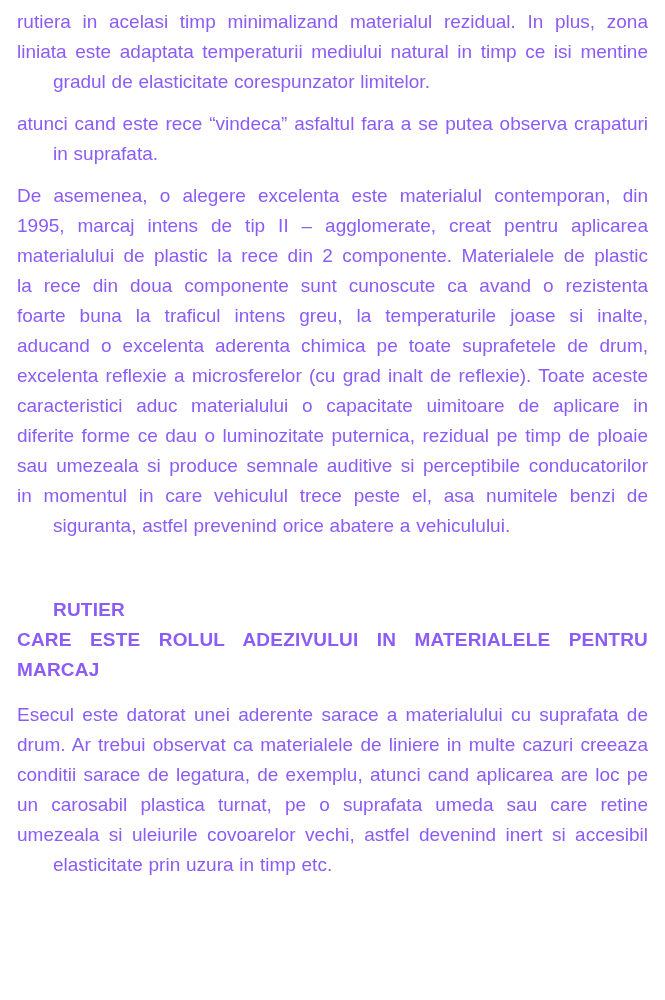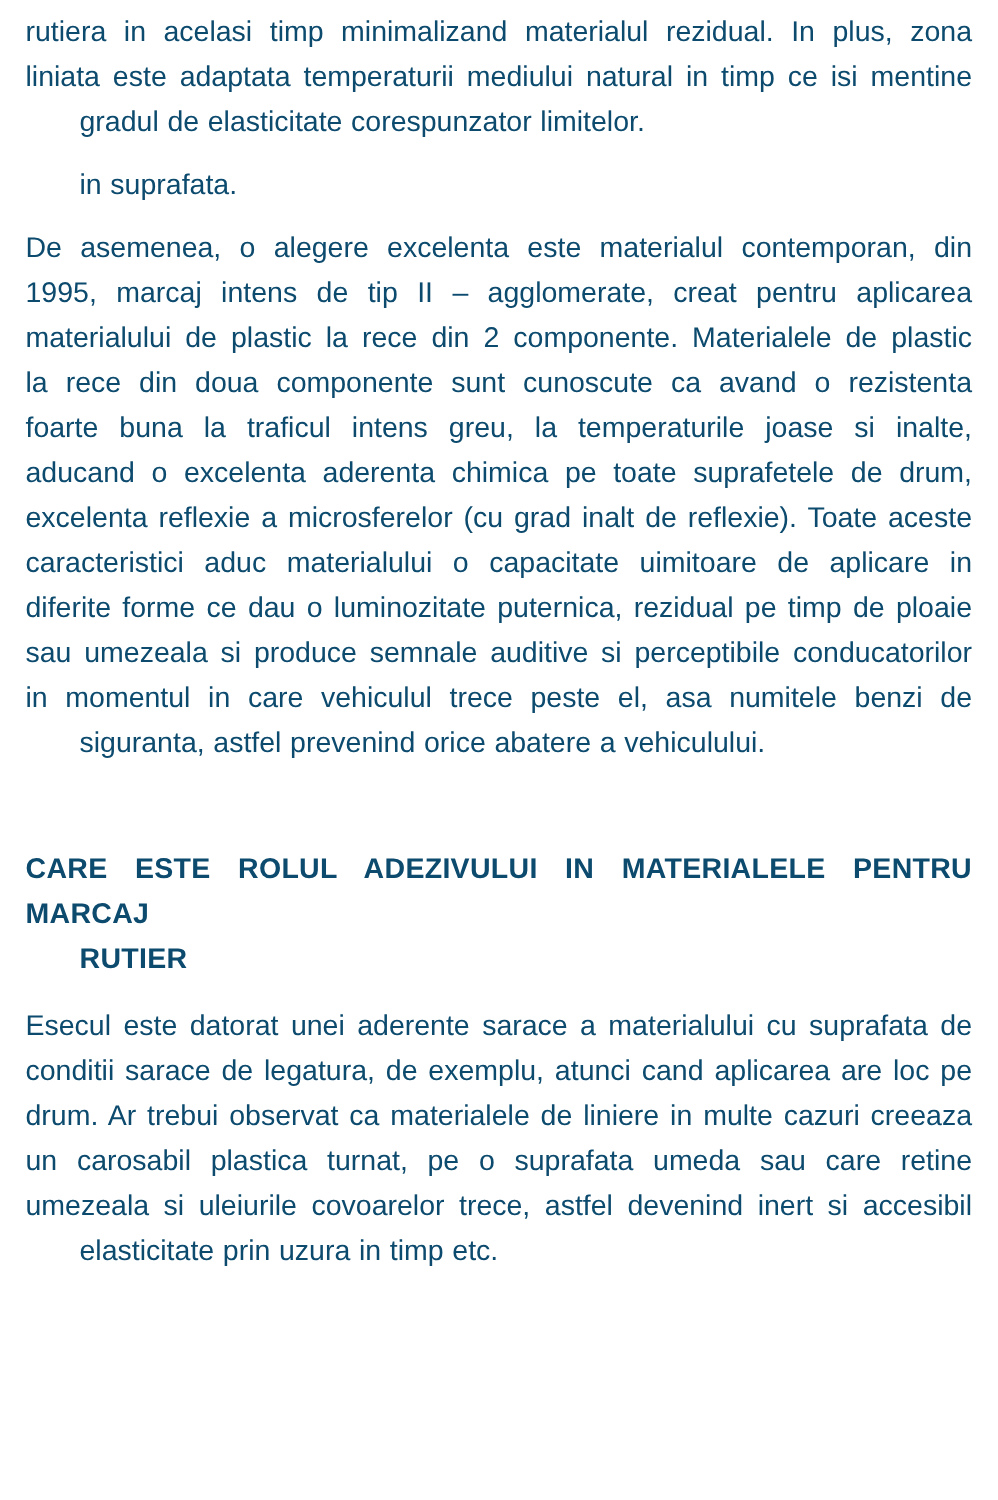--- a/index.html
+++ b/index.html
@@ -37,48 +37,49 @@
     letter-spacing: 0.2px;
   }
   .line.para-last {
     text-align-last: left;
     margin-left: 36px;
   }
 </style>
 </head>
 <body style="background: rgb(255, 255, 255);">
 
-<main class="page" style="color: #0c4a6e;">
+<main class="page" style="color: #8b5cf6;">
     <div class="para body">
       <div class="line">rutiera in acelasi timp minimalizand materialul rezidual. In plus, zona</div>
       <div class="line">liniata este adaptata temperaturii mediului natural in timp ce isi mentine</div>
       <div class="line para-last">gradul de elasticitate corespunzator limitelor.</div>
     </div>
     <div class="para body">
+      <div class="line">atunci cand este rece “vindeca” asfaltul fara a se putea observa crapaturi</div>
       <div class="line para-last">in suprafata.</div>
     </div>
     <div class="para body">
       <div class="line">De asemenea, o alegere excelenta este materialul contemporan, din</div>
       <div class="line">1995, marcaj intens de tip II – agglomerate, creat pentru aplicarea</div>
       <div class="line">materialului de plastic la rece din 2 componente. Materialele de plastic</div>
       <div class="line">la rece din doua componente sunt cunoscute ca avand o rezistenta</div>
       <div class="line">foarte buna la traficul intens greu, la temperaturile joase si inalte,</div>
       <div class="line">aducand o excelenta aderenta chimica pe toate suprafetele de drum,</div>
       <div class="line">excelenta reflexie a microsferelor (cu grad inalt de reflexie). Toate aceste</div>
       <div class="line">caracteristici aduc materialului o capacitate uimitoare de aplicare in</div>
       <div class="line">diferite forme ce dau o luminozitate puternica, rezidual pe timp de ploaie</div>
       <div class="line">sau umezeala si produce semnale auditive si perceptibile conducatorilor</div>
       <div class="line">in momentul in care vehiculul trece peste el, asa numitele benzi de</div>
       <div class="line para-last">siguranta, astfel prevenind orice abatere a vehiculului.</div>
     </div>
     <div class="para heading">
+      <div class="line para-last">RUTIER</div>
       <div class="line">CARE ESTE ROLUL ADEZIVULUI IN MATERIALELE PENTRU MARCAJ</div>
-      <div class="line para-last">RUTIER</div>
     </div>
     <div class="para body">
       <div class="line">Esecul este datorat unei aderente sarace a materialului cu suprafata de</div>
+      <div class="line">drum. Ar trebui observat ca materialele de liniere in multe cazuri creeaza</div>
       <div class="line">conditii sarace de legatura, de exemplu, atunci cand aplicarea are loc pe</div>
-      <div class="line">drum. Ar trebui observat ca materialele de liniere in multe cazuri creeaza</div>
       <div class="line">un carosabil plastica turnat, pe o suprafata umeda sau care retine</div>
-      <div class="line">umezeala si uleiurile covoarelor trece, astfel devenind inert si accesibil</div>
+      <div class="line">umezeala si uleiurile covoarelor vechi, astfel devenind inert si accesibil</div>
       <div class="line para-last">elasticitate prin uzura in timp etc.</div>
     </div>
   </main>
 
 </body></html>

